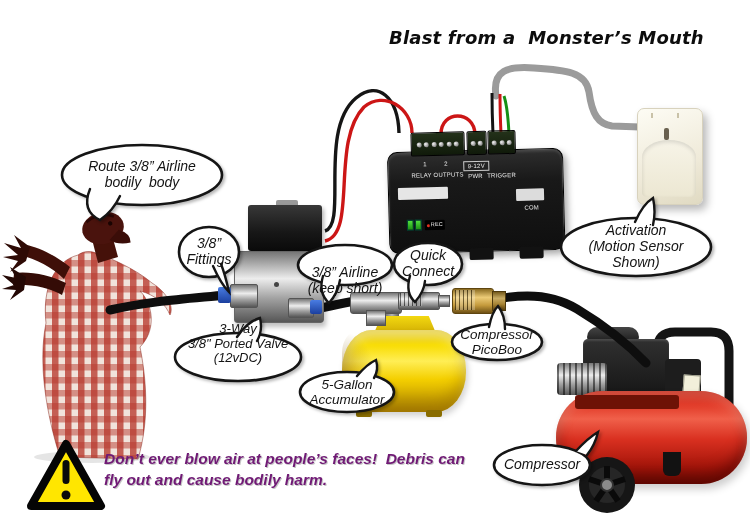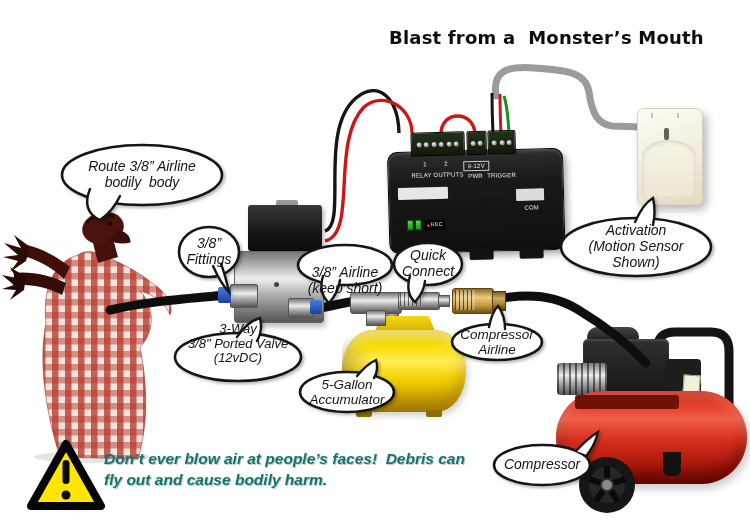--- a/index.html
+++ b/index.html
@@ -8,23 +8,23 @@
   .abs{position:absolute;}
   
   .callout{position:absolute;z-index:40;}
   .callout svg{position:absolute;left:0;top:0;filter:drop-shadow(2px 2px 1.5px rgba(0,0,0,0.28));}
   .btext{position:absolute;display:flex;flex-direction:column;align-items:center;justify-content:center;
          text-align:center;font-style:italic;color:#141414;line-height:1.13;
          font-family:"Liberation Sans",sans-serif;font-size:14px;}
   .btext div{white-space:pre;}
   
   #title{position:absolute;left:389px;top:27px;z-index:50;font-family:"DejaVu Sans",sans-serif;
-         font-weight:bold;font-size:18px;color:#0d0d0d;letter-spacing:.2px;white-space:pre;}
+         font-weight:bold;font-size:18px;color:#0d0d0d;letter-spacing:.2px;white-space:pre;font-style:italic;}
   #warning-text{position:absolute;left:104px;top:448px;z-index:50;font-weight:bold;font-style:italic;
-         font-size:15.5px;line-height:1.38;color:#0f766e;text-shadow:1px 1px 0 rgba(130,130,130,.45);}
+         font-size:15.5px;line-height:1.38;color:#701a75;text-shadow:1px 1px 0 rgba(130,130,130,.45);}
   #warning-text div{white-space:pre;}
   
   #controller{position:absolute;left:378px;top:118px;width:195px;height:150px;z-index:30;transform:rotate(-1.5deg);}
   .ctl-body{position:absolute;left:10px;top:32px;width:174px;height:100px;border-radius:10px;
         background:linear-gradient(180deg,#2e2e2e,#191919 30%,#0f0f0f);border:1px solid #000;
         box-shadow:inset 0 2px 3px rgba(255,255,255,.14),3px 4px 7px rgba(0,0,0,.35);}
   .tblock{position:absolute;top:13px;height:22px;background:linear-gradient(180deg,#24321a,#101a0a);
         border:1px solid #000;border-radius:2px;display:flex;align-items:center;justify-content:center;gap:2.5px;}
   .screw{width:5px;height:5px;border-radius:50%;background:radial-gradient(circle at 35% 35%,#f2f2f2,#8a8a8a 70%,#555);}
   .ctl-txt{position:absolute;color:#e9e9e9;font-size:6px;line-height:1;letter-spacing:.2px;text-align:center;}
@@ -277,21 +277,21 @@
     </div>
   </div>
 
   <div class="callout" style="left:449px;top:302px;width:100px;height:62px;">
     <svg width="100" height="62" viewBox="0 0 100 62">
       <ellipse cx="48" cy="40" rx="45" ry="18" fill="#fff" stroke="#151515" stroke-width="2.6"></ellipse>
       <path d="M40 25 Q43 10 49 4 Q56 13 56 27" fill="#fff" stroke="#151515" stroke-width="2.4" stroke-linecap="round"></path>
     </svg>
     <div class="btext" style="left:3px;top:22px;width:90px;height:36px;font-size:13.5px;">
       <div>Compressor</div>
-      <div>Airline</div>
+      <div>PicoBoo</div>
     </div>
   </div>
 
   <div class="callout" style="left:491px;top:428px;width:115px;height:60px;">
     <svg width="115" height="60" viewBox="0 0 115 60">
       <ellipse cx="51" cy="37" rx="48" ry="20" fill="#fff" stroke="#151515" stroke-width="2.6"></ellipse>
       <path d="M85 23 Q97 10 107 4 Q104 17 96 27" fill="#fff" stroke="#151515" stroke-width="2.4" stroke-linecap="round"></path>
     </svg>
     <div class="btext" style="left:3px;top:17px;width:96px;height:40px;">
       <div>Compressor</div>

